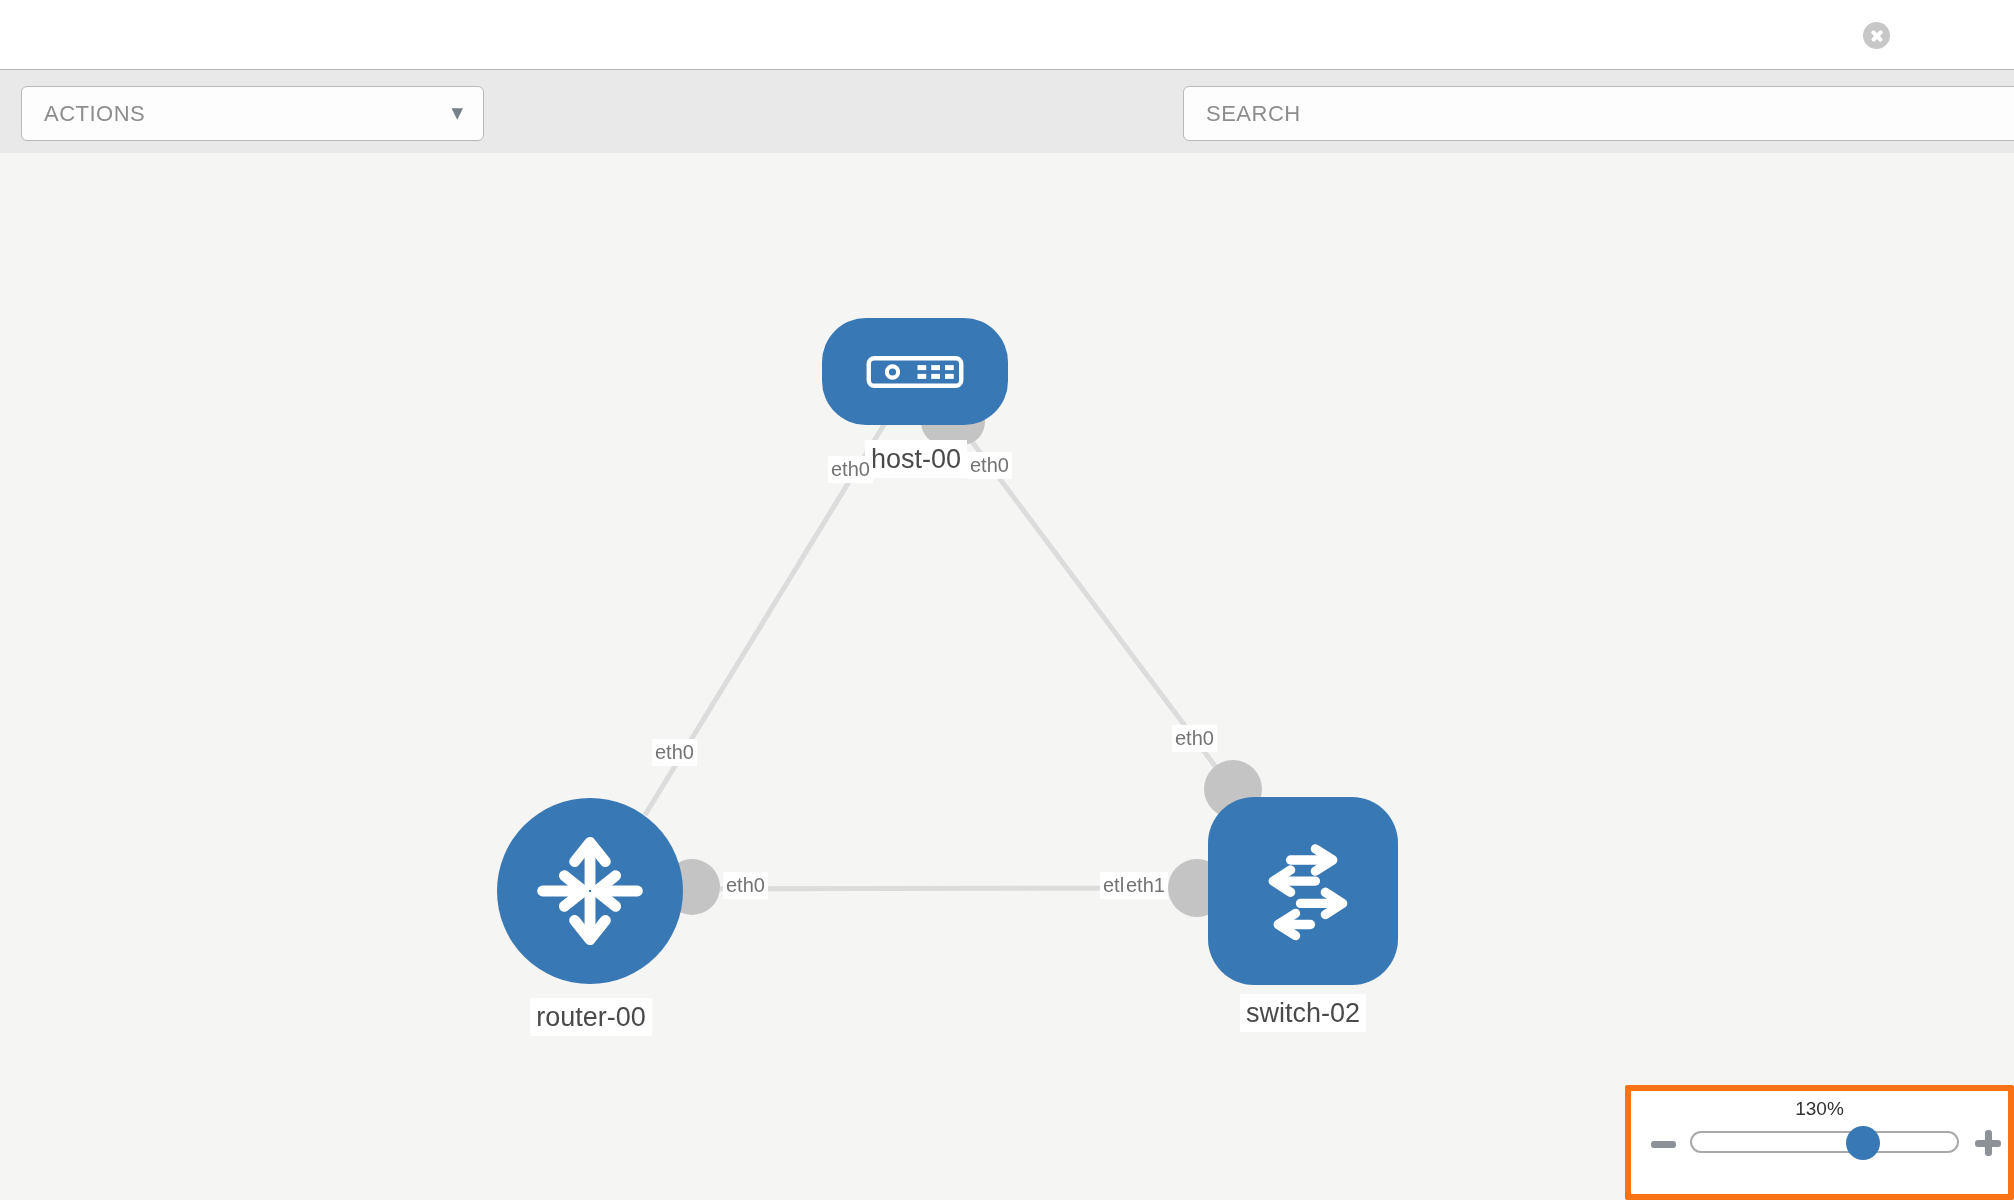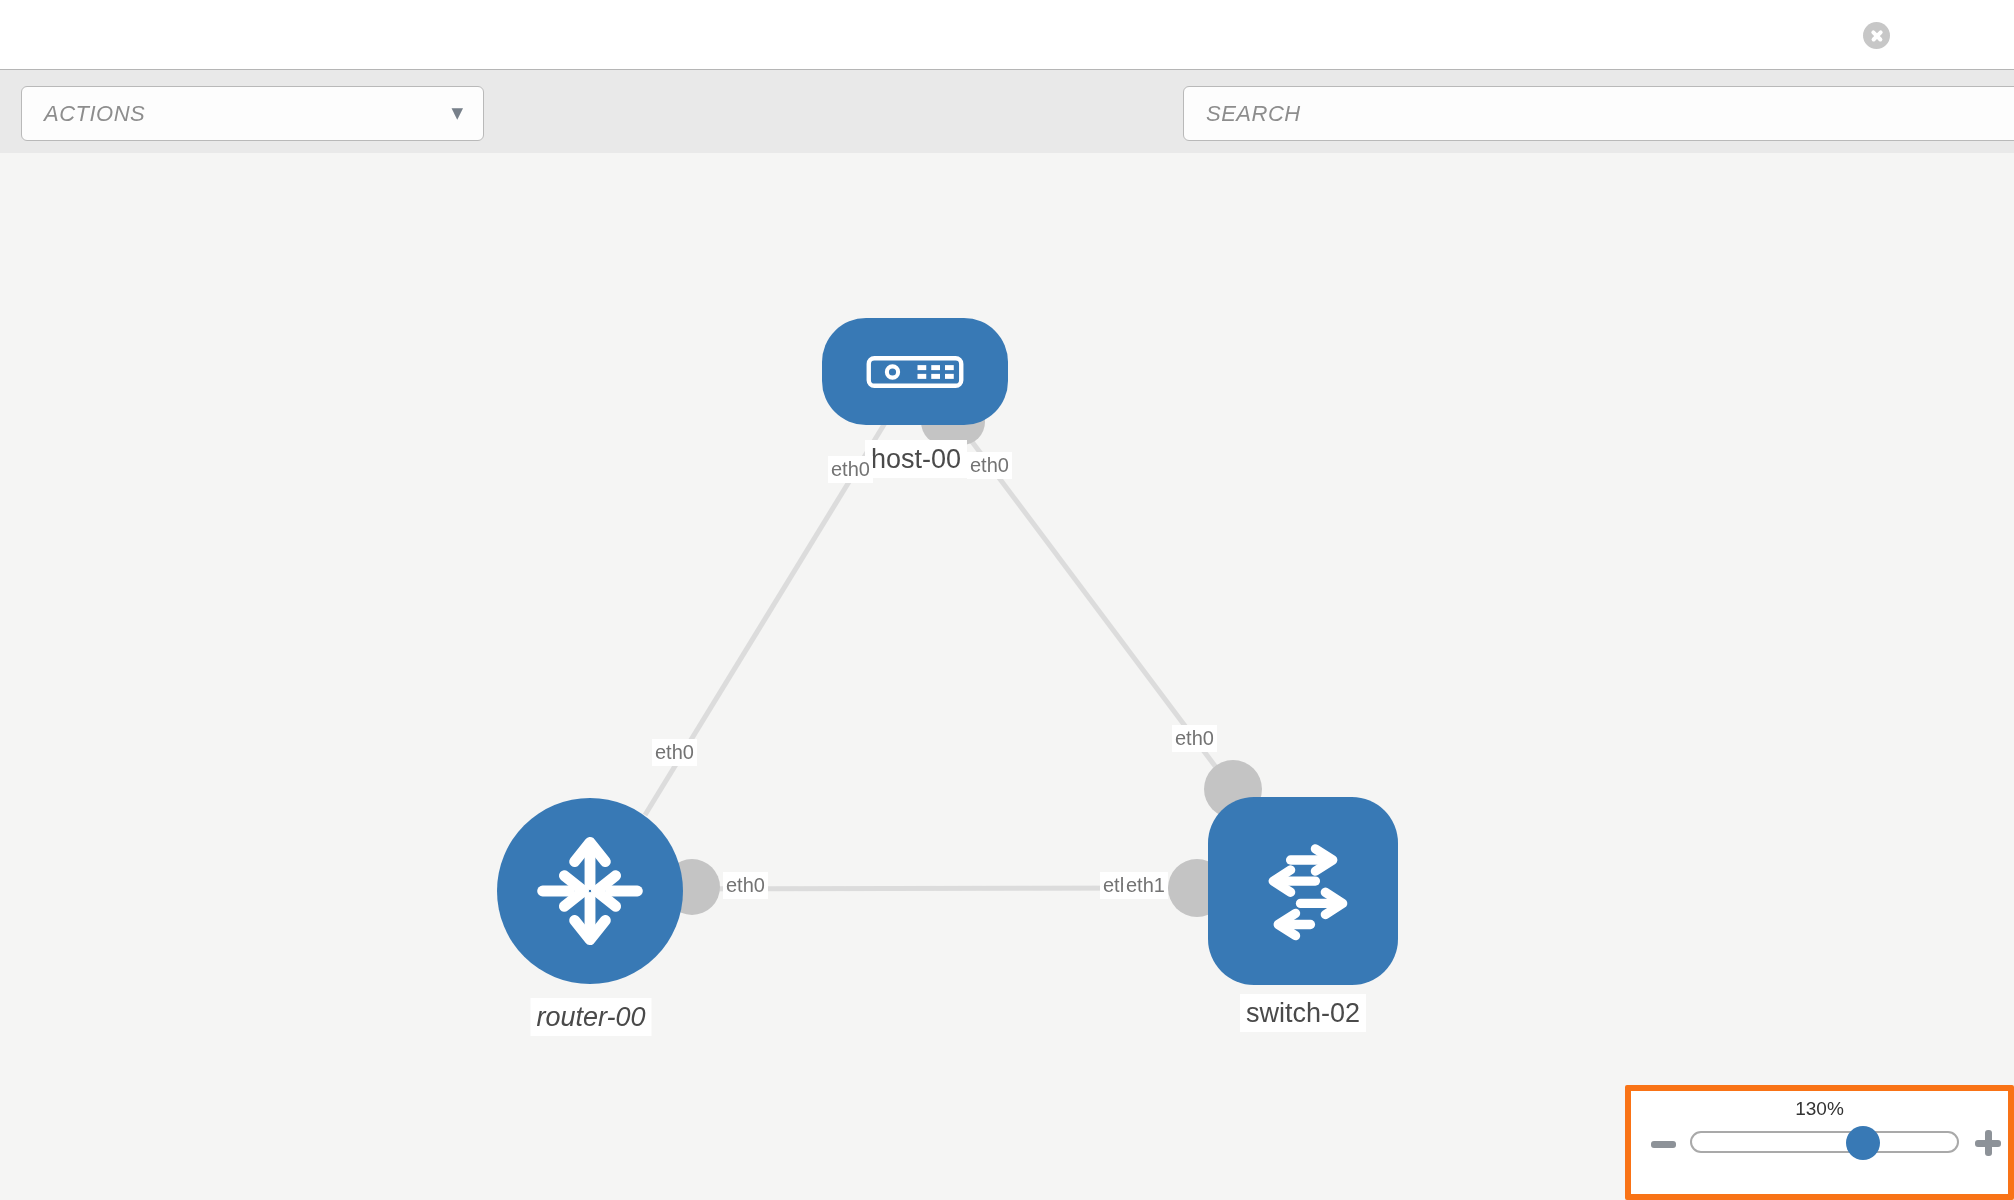--- a/index.html
+++ b/index.html
@@ -16,21 +16,21 @@
   .close-btn{
     position:absolute;left:1863px;top:22px;width:27px;height:27px;border-radius:50%;
     background:#c7c7c7;cursor:pointer;
   }
   .close-btn .bar{position:absolute;left:6.5px;top:11.8px;width:14px;height:3.6px;background:#fff;border-radius:2px;}
   .close-btn .bar.b1{transform:rotate(45deg);}
   .close-btn .bar.b2{transform:rotate(-45deg);}
   
   .toolbar{
     position:absolute;left:0;top:69px;width:2014px;height:83px;background:#e9e9e9;
-    border-top:1px solid #b5b5b5;border-bottom:1px solid #b5b5b5;box-sizing:content-box;font-style:italic;
+    border-top:1px solid #b5b5b5;border-bottom:1px solid #b5b5b5;box-sizing:content-box;
   }
   .dd{
     position:absolute;height:55px;background:#fdfdfd;border:1px solid #b9b9b9;border-radius:6px;
     box-sizing:border-box;cursor:pointer;
   }
   .dd .dd-label{
     position:absolute;left:22px;top:0;line-height:53px;font-size:22px;color:#8d8d8d;letter-spacing:.5px;
   }
   .dd .caret{
     position:absolute;right:20px;top:0;line-height:53px;font-size:15px;color:#77808a;
@@ -153,21 +153,21 @@
         <path d="M40 33 L26 42 L40 51"></path>
       <path d="M48 60 H74"></path>
         <path d="M68 51 L82 60 L68 69"></path>
       <path d="M56 77 H38"></path>
         <path d="M44 68 L30 77 L44 86"></path>
     </g>
   </svg>
 </div>
 
 <div class="node-label" style="left:916px;top:440px;">host-00</div>
-<div class="node-label" style="left:591px;top:998px;font-style:italic;">router-00</div>
+<div class="node-label" style="left:591px;top:998px;">router-00</div>
 <div class="node-label" style="left:1303px;top:994px;">switch-02</div>
 
 <div class="iface-label" style="left:828px;top:456px;">eth0</div>
 <div class="iface-label" style="left:967px;top:452px;">eth0</div>
 <div class="iface-label" style="left:652px;top:739px;">eth0</div>
 <div class="iface-label" style="left:1172px;top:725px;">eth0</div>
 <div class="iface-label" style="left:723px;top:872px;">eth0</div>
 <div class="iface-label iface-clip" style="left:1100px;top:872px;">
   <span>eth0</span>
 </div>

